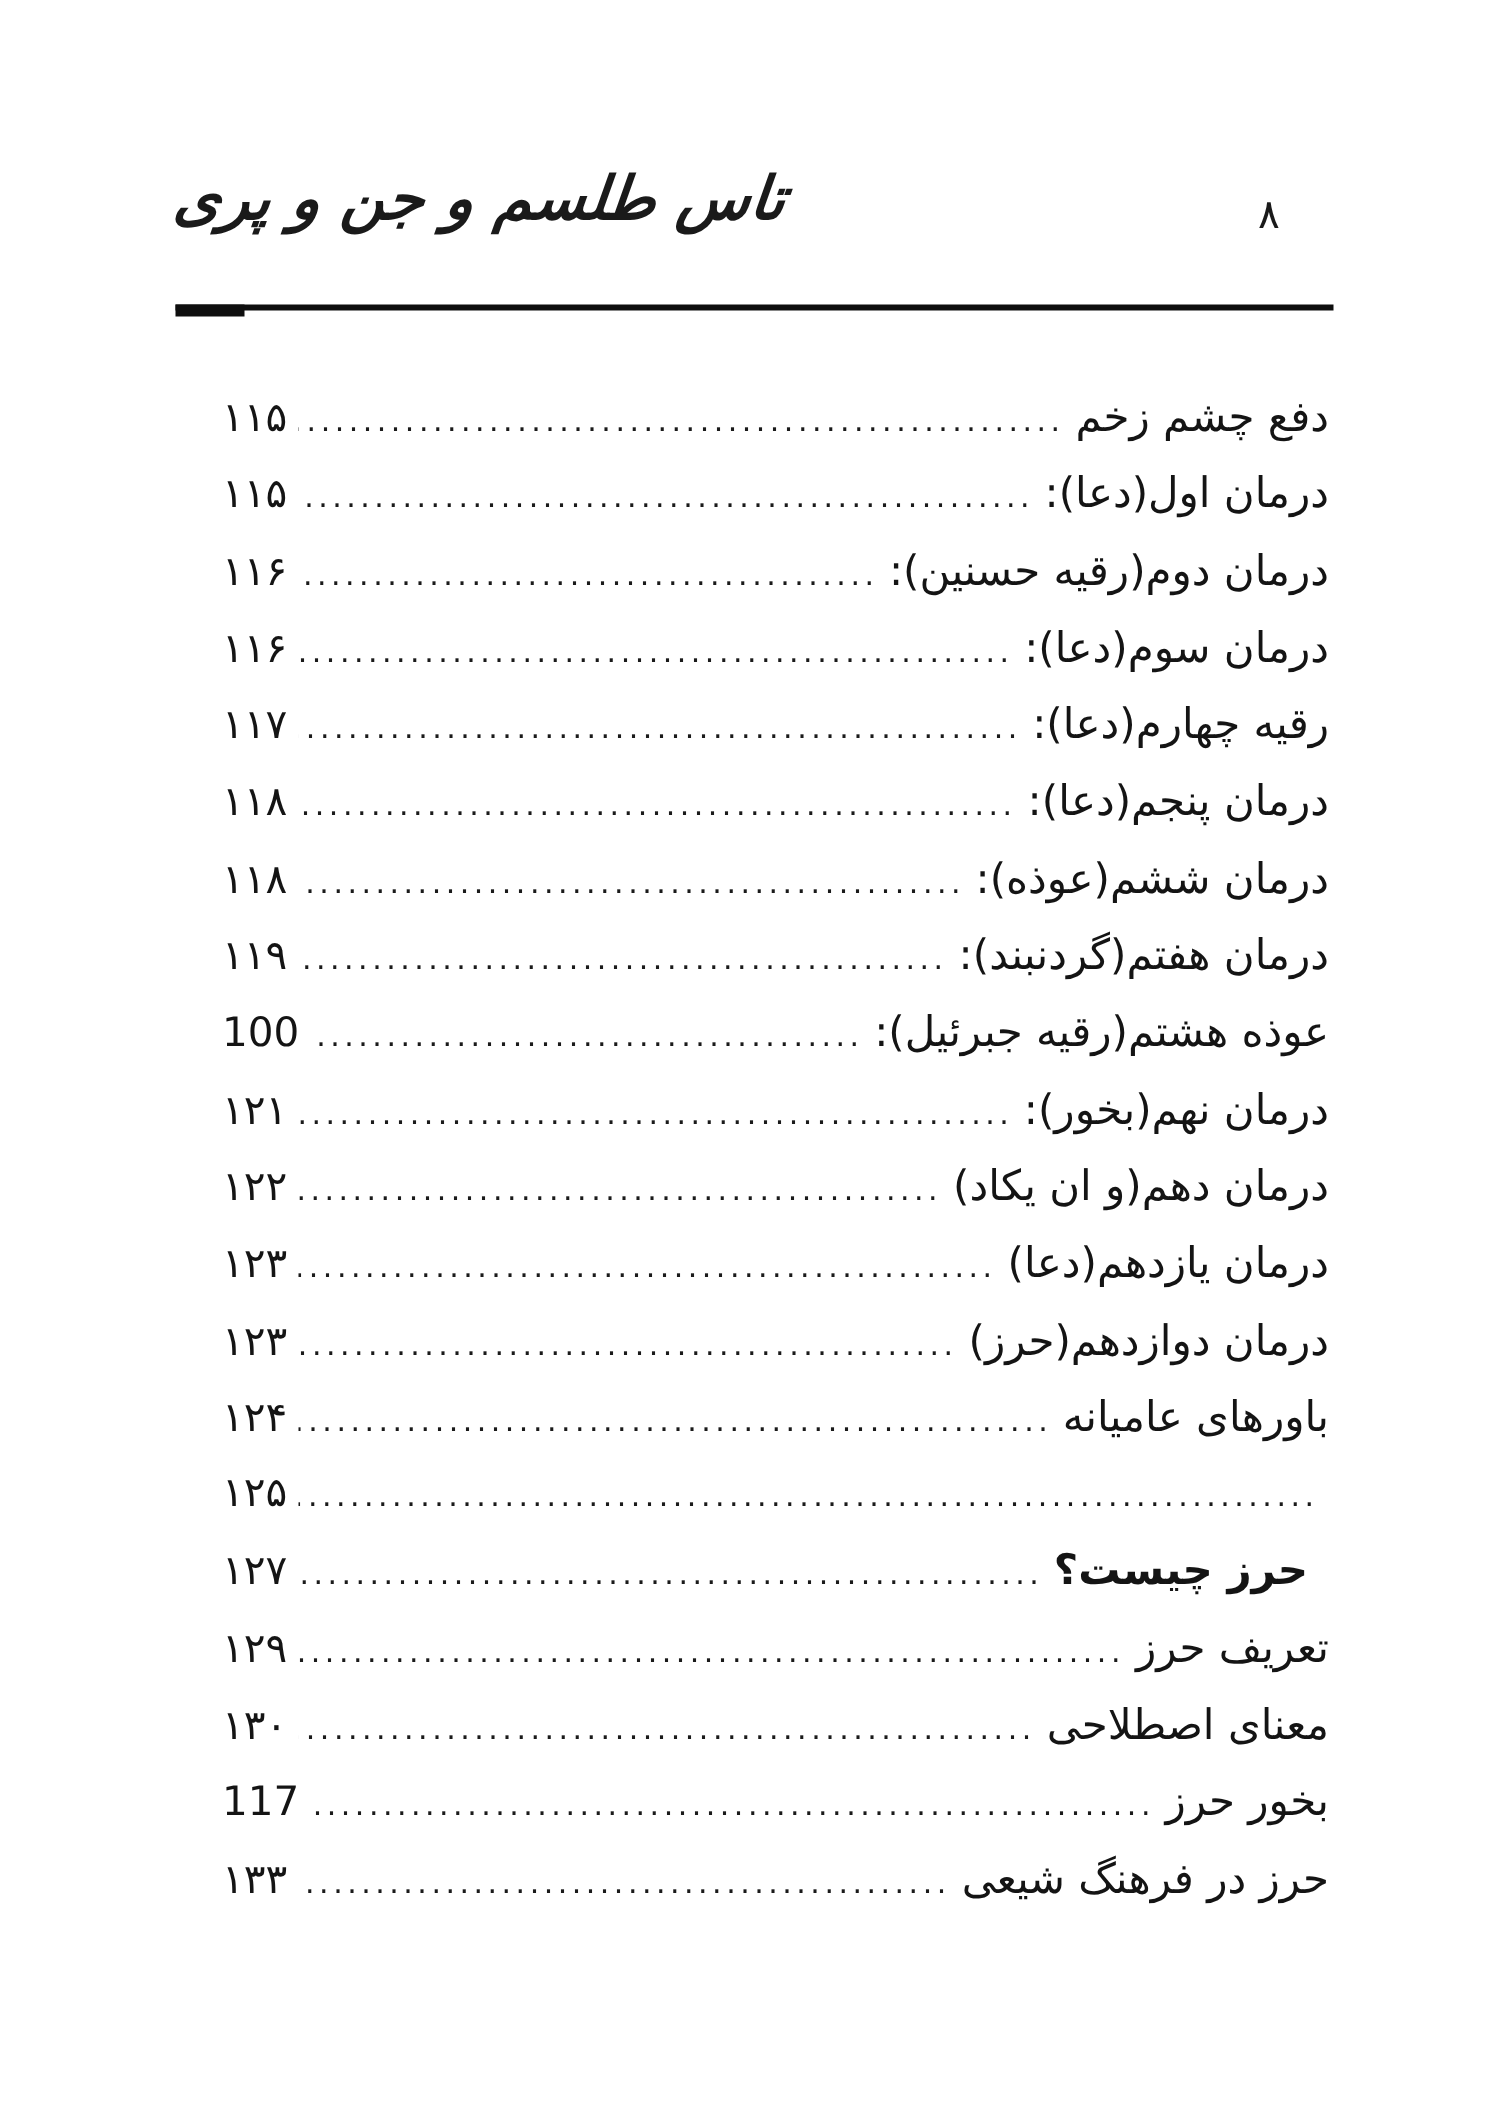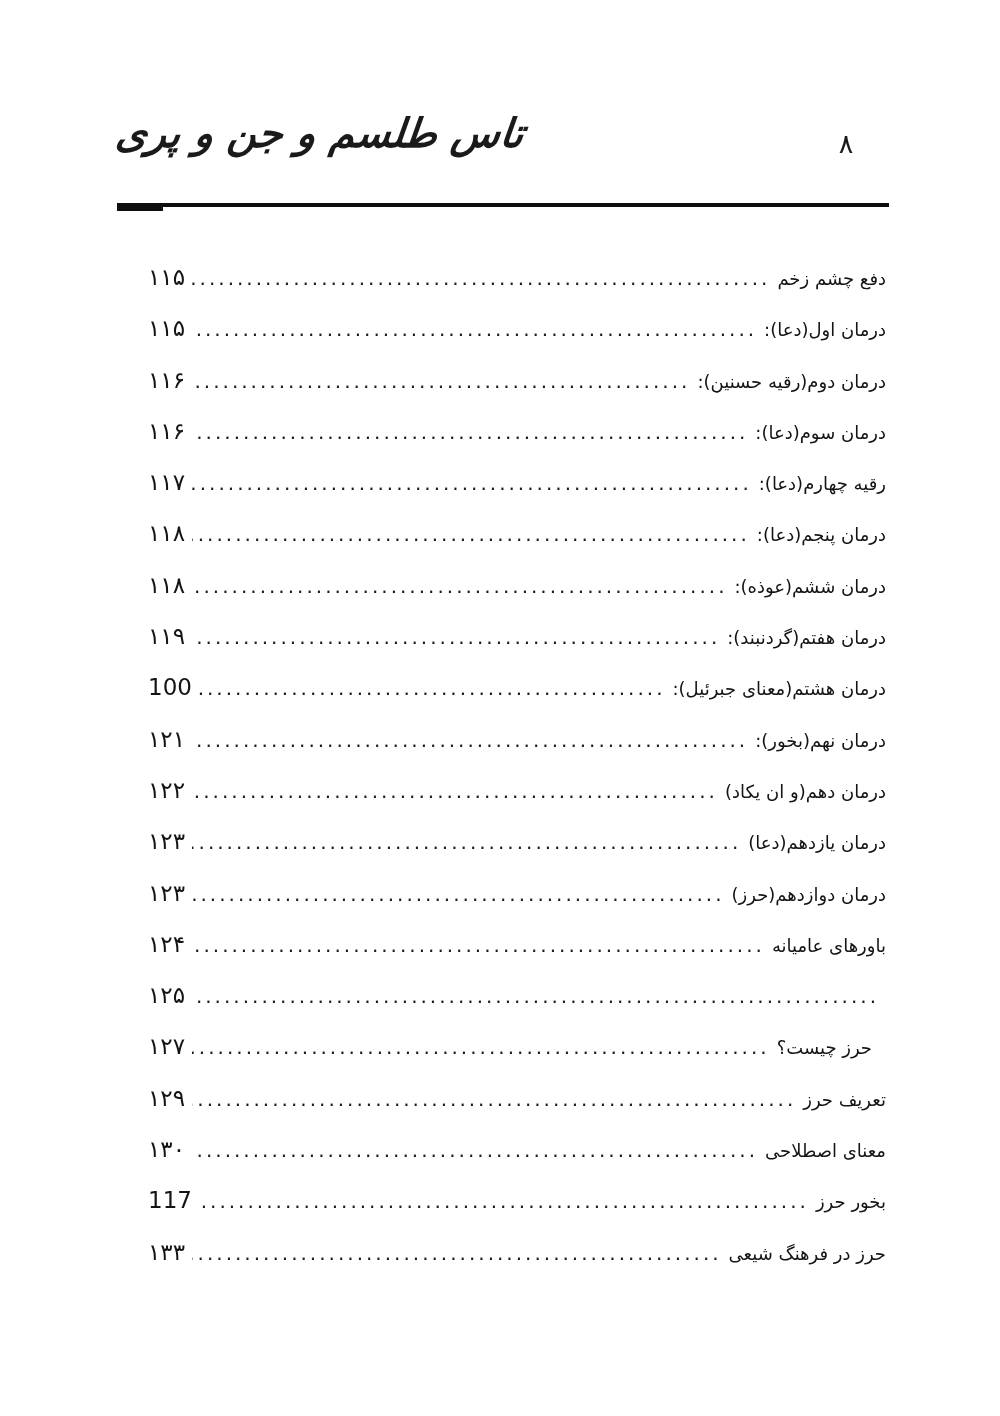--- a/index.html
+++ b/index.html
@@ -66,44 +66,44 @@
     direction: rtl;
   }
   .toc-row {
     display: flex;
     align-items: baseline;
     height: 51.3px;
     line-height: 51.3px;
     white-space: nowrap;
   }
   .toc-title {
-    font-size: 18px;
+    font-size: 28px;
     flex: 0 0 auto;
   }
   .toc-dots {
     flex: 1 1 0;
     min-width: 0;
     overflow: hidden;
     margin: 0 7px;
   }
   .toc-dots::after {
     content: "..................................................................................................................................";
     font-size: 20px;
     letter-spacing: 3px;
     color: #1a1a1a;
   }
   .toc-page {
     flex: 0 0 auto;
-    font-size: 23px;
+    font-size: 27px;
   }
   .toc-row.bold {
     padding-right: 14px;
   }
   .toc-row.bold .toc-title {
-    font-weight: 400;
+    font-weight: 700;
   }
 </style>
 </head>
 <body>
 
 <div class="page">
 
   <div class="book-title">تاس طلسم و جن و پری</div>
 
   <div class="page-number">۸</div>
@@ -145,21 +145,21 @@
         <span class="toc-title">درمان ششم(عوذه):</span>
         <span class="toc-dots"></span>
         <span class="toc-page">۱۱۸</span>
       </div>
       <div class="toc-row">
         <span class="toc-title">درمان هفتم(گردنبند):</span>
         <span class="toc-dots"></span>
         <span class="toc-page">۱۱۹</span>
       </div>
       <div class="toc-row">
-        <span class="toc-title">درمان هشتم(معنای جبرئیل):</span>
+        <span class="toc-title">عوذه هشتم(رقیه جبرئیل):</span>
         <span class="toc-dots"></span>
         <span class="toc-page">100</span>
       </div>
       <div class="toc-row">
         <span class="toc-title">درمان نهم(بخور):</span>
         <span class="toc-dots"></span>
         <span class="toc-page">۱۲۱</span>
       </div>
       <div class="toc-row">
         <span class="toc-title">درمان دهم(و ان یکاد)</span>

